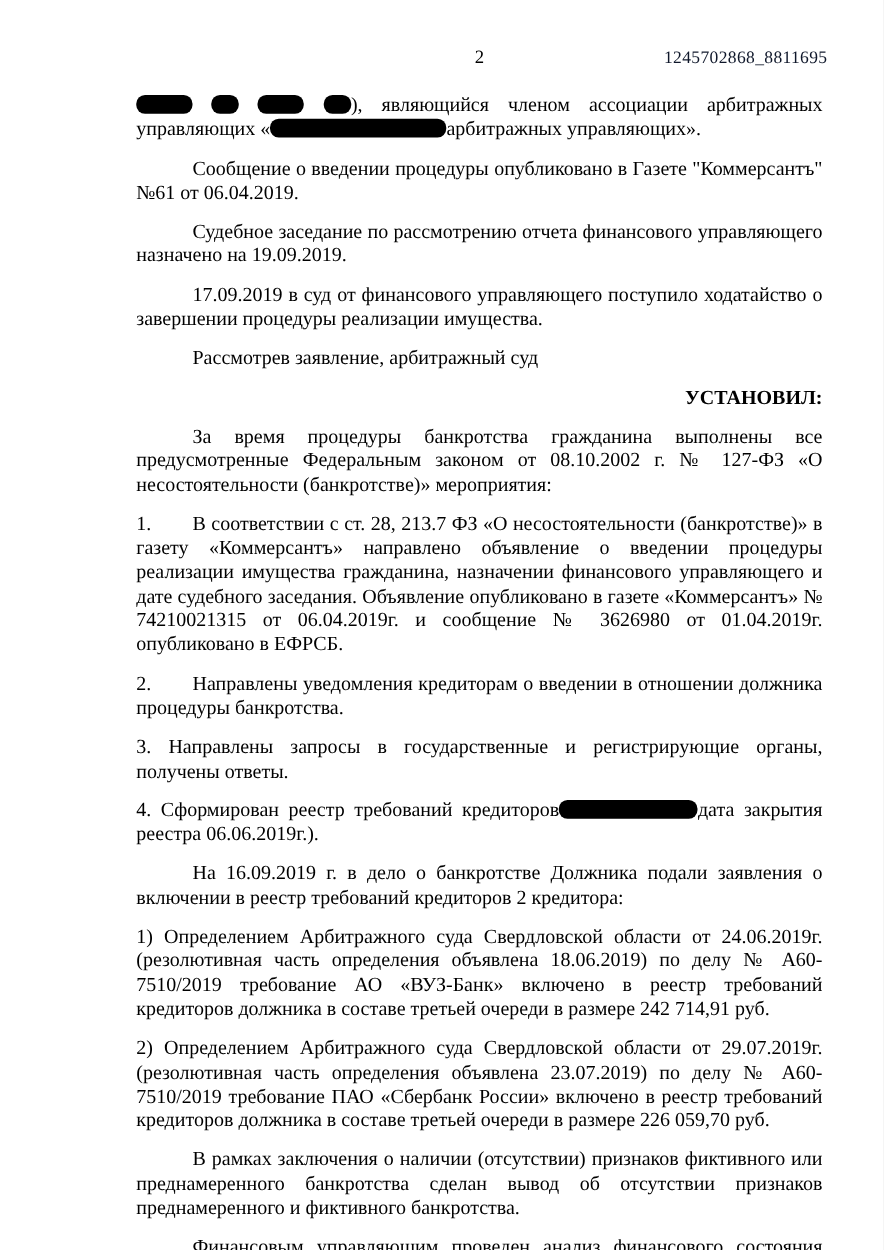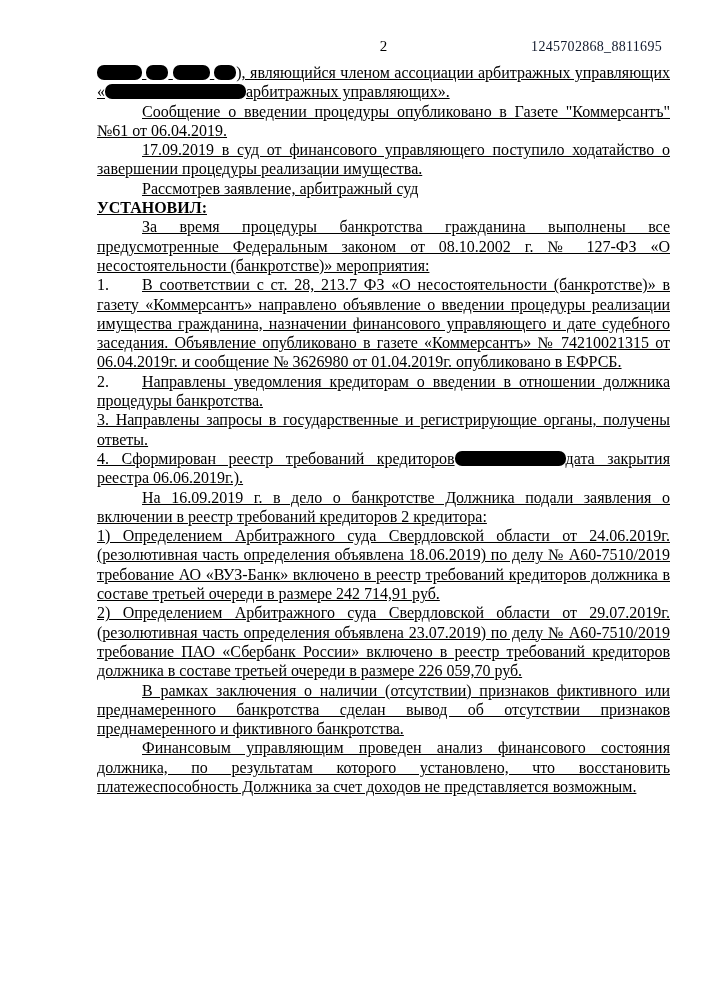--- a/index.html
+++ b/index.html
@@ -34,25 +34,25 @@
   }
   .doc-body {
     position: absolute;
     top: 63px;
     left: 97px;
     width: 573px;
     font-size: 16px;
     line-height: 19.3px;
     text-align: justify;
   }
-  .doc-body p { margin: 0; padding: 0; text-decoration: underline; }
+  .doc-body p { margin: 12px; padding: 0; }
   .indent { text-indent: 45px; }
   .no-indent { text-indent: 0; }
   .heading {
-    text-align: left;
+    text-align: right;
     text-indent: 0;
     font-weight: 700;
   }
   .num { display: inline-block; width: 45px; text-indent: 0; }
   .redact {
     display: inline-block;
     background: #000000;
     height: 15px;
     border-radius: 7px;
     vertical-align: -2px;
@@ -78,20 +78,21 @@
 
     <p class="no-indent">
       <span class="redact r1"></span>
       <span class="redact r2"></span>
       <span class="redact r3"></span>
       <span class="redact r4"></span><span>), являющийся членом ассоциации арбитражных управляющих «</span><span class="redact r5"></span><span>арбитражных управляющих».</span>
     </p>
 
     <p class="indent">Сообщение о введении процедуры опубликовано в Газете "Коммерсантъ" №61 от 06.04.2019.</p>
 
+    <p class="indent">Судебное заседание по рассмотрению отчета финансового управляющего назначено на 19.09.2019.</p>
 
     <p class="indent">17.09.2019 в суд от финансового управляющего поступило ходатайство о завершении процедуры реализации имущества.</p>
 
     <p class="indent">Рассмотрев заявление, арбитражный суд</p>
 
     <p class="heading">УСТАНОВИЛ:</p>
 
     <p class="indent">За время процедуры банкротства гражданина выполнены все предусмотренные Федеральным законом от 08.10.2002 г. № 127-ФЗ «О несостоятельности (банкротстве)» мероприятия:</p>
 
     <p class="no-indent">

